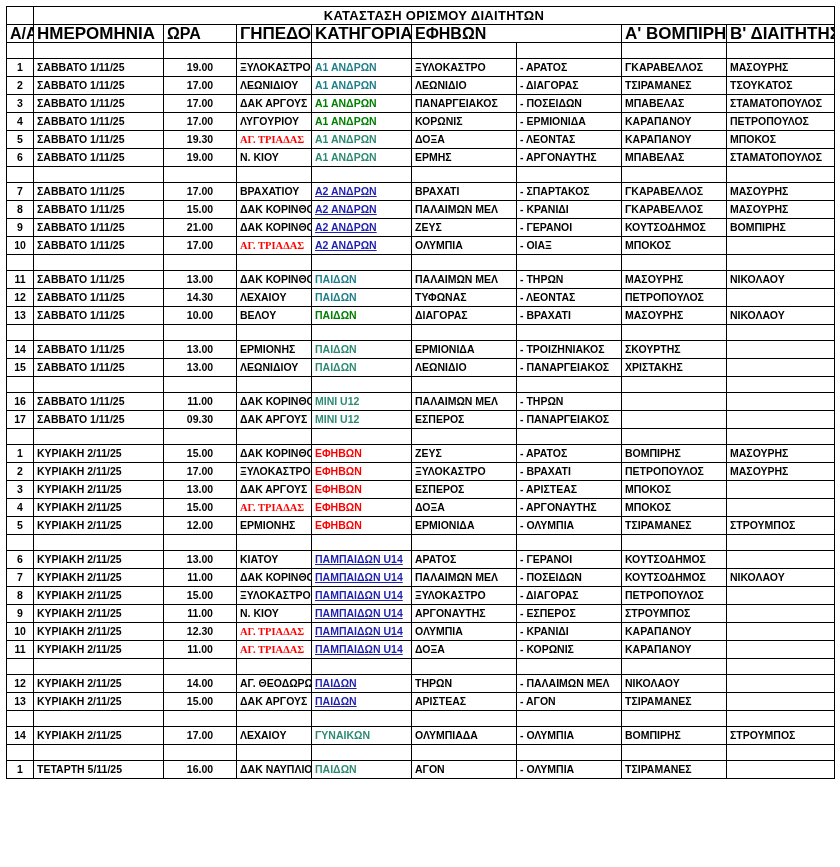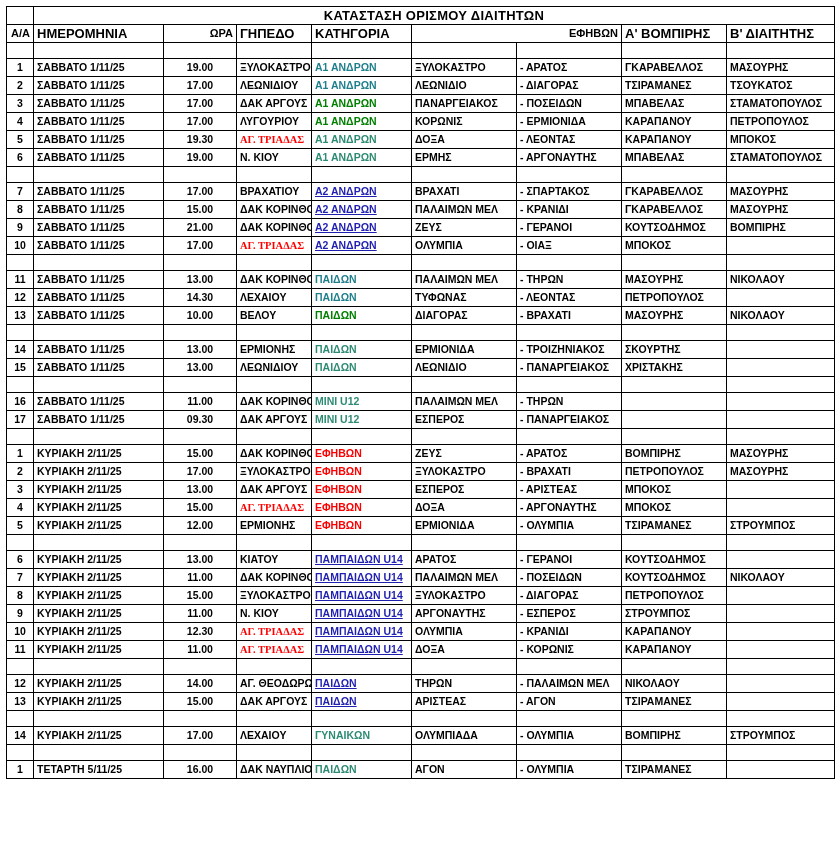--- a/index.html
+++ b/index.html
@@ -44,22 +44,22 @@
   col.c-venue { width: 75px; }
   col.c-cat   { width: 100px; }
   col.c-home  { width: 105px; }
   col.c-away  { width: 105px; }
   col.c-ref1  { width: 105px; }
   col.c-ref2  { width: 108px; }
 
   td.aa      { text-align: center; }
   td.time    { text-align: center; }
   td.title   { text-align: center; font-size: 13px; height: 25px; letter-spacing: .3px; }
-  td.hdr     { text-align: left; font-size: 13px; height: 21px; }
-  td.hdr-c   { text-align: right; font-size: 11px; height: 21px; }
+  td.hdr     { text-align: left; font-size: 17px; height: 21px; }
+  td.hdr-c   { text-align: left; font-size: 16px; height: 21px; }
   tr.blankrow td { height: 15px; }
 
   .venue-red { color: #FF0000; font-family: Liberation Serif, serif; }
 
   
   .cat-teal   { color: #1F7F8C; }
   .cat-green  { color: #008000; }
   .cat-sea    { color: #2E8B73; }
   .cat-red    { color: #FF0000; }
   .cat-navy   { color: #1F1FB0; text-decoration: underline; }

